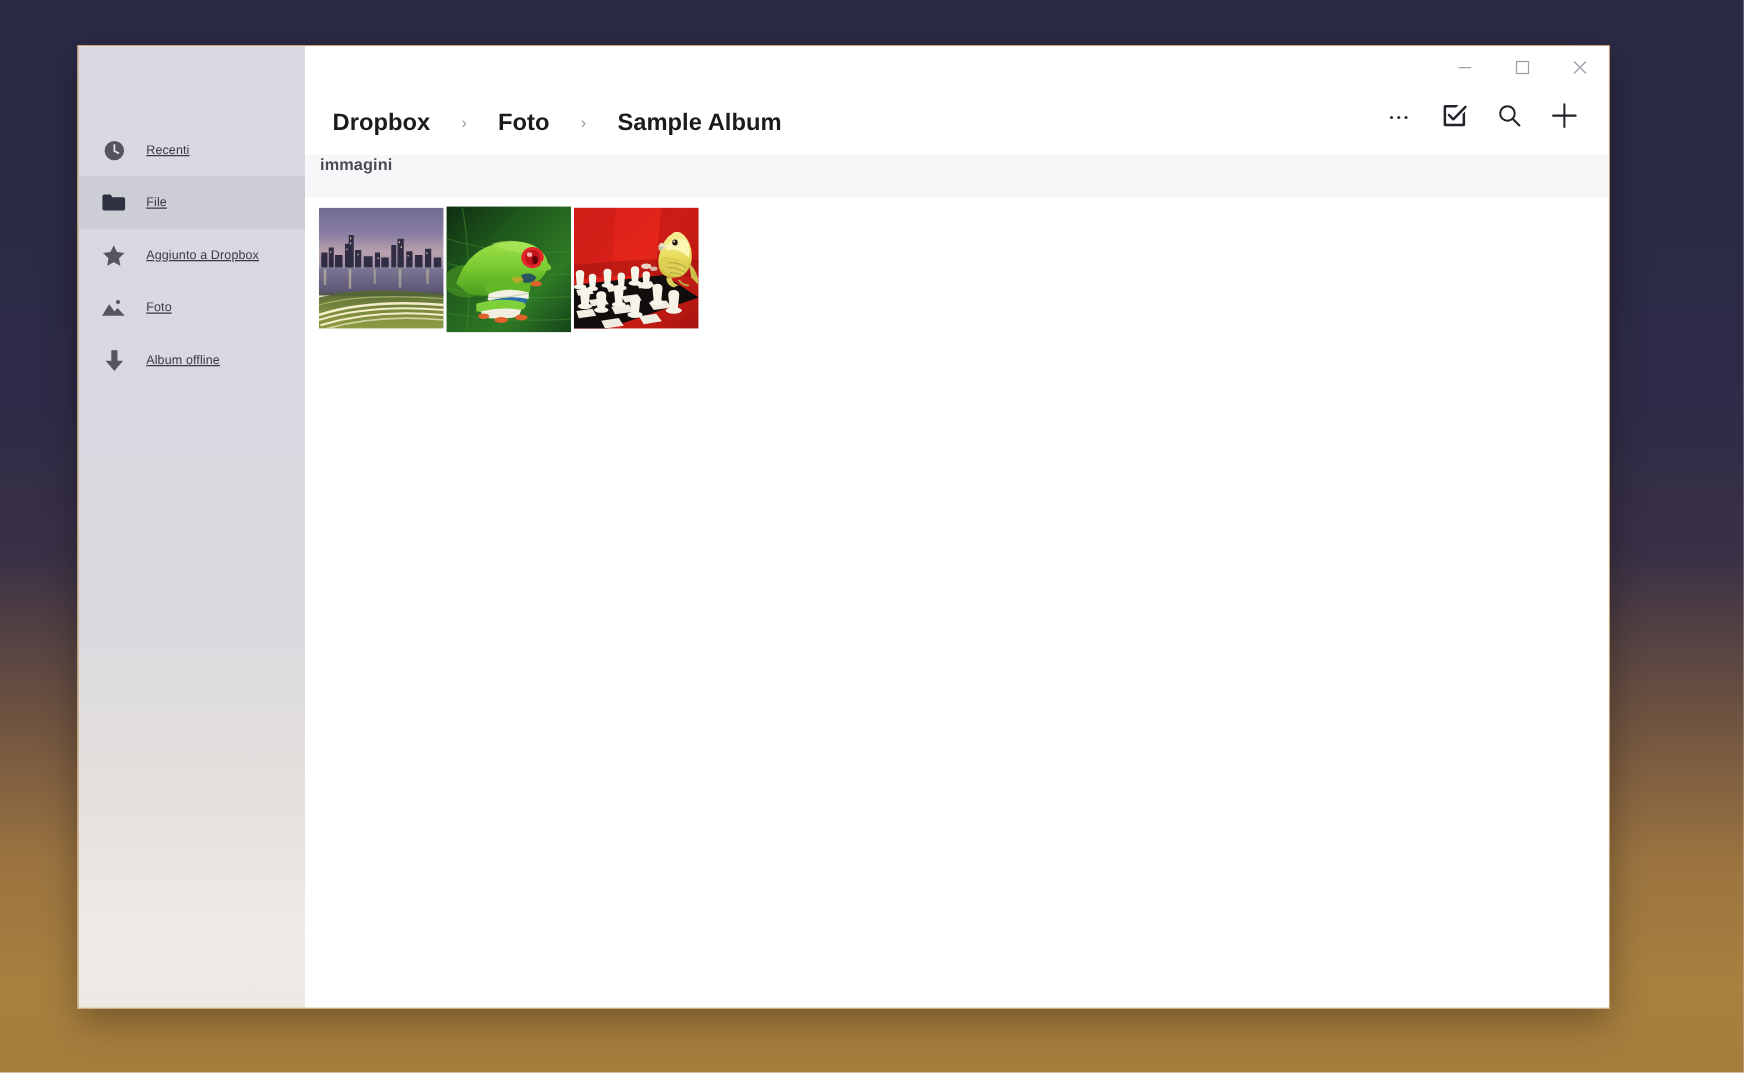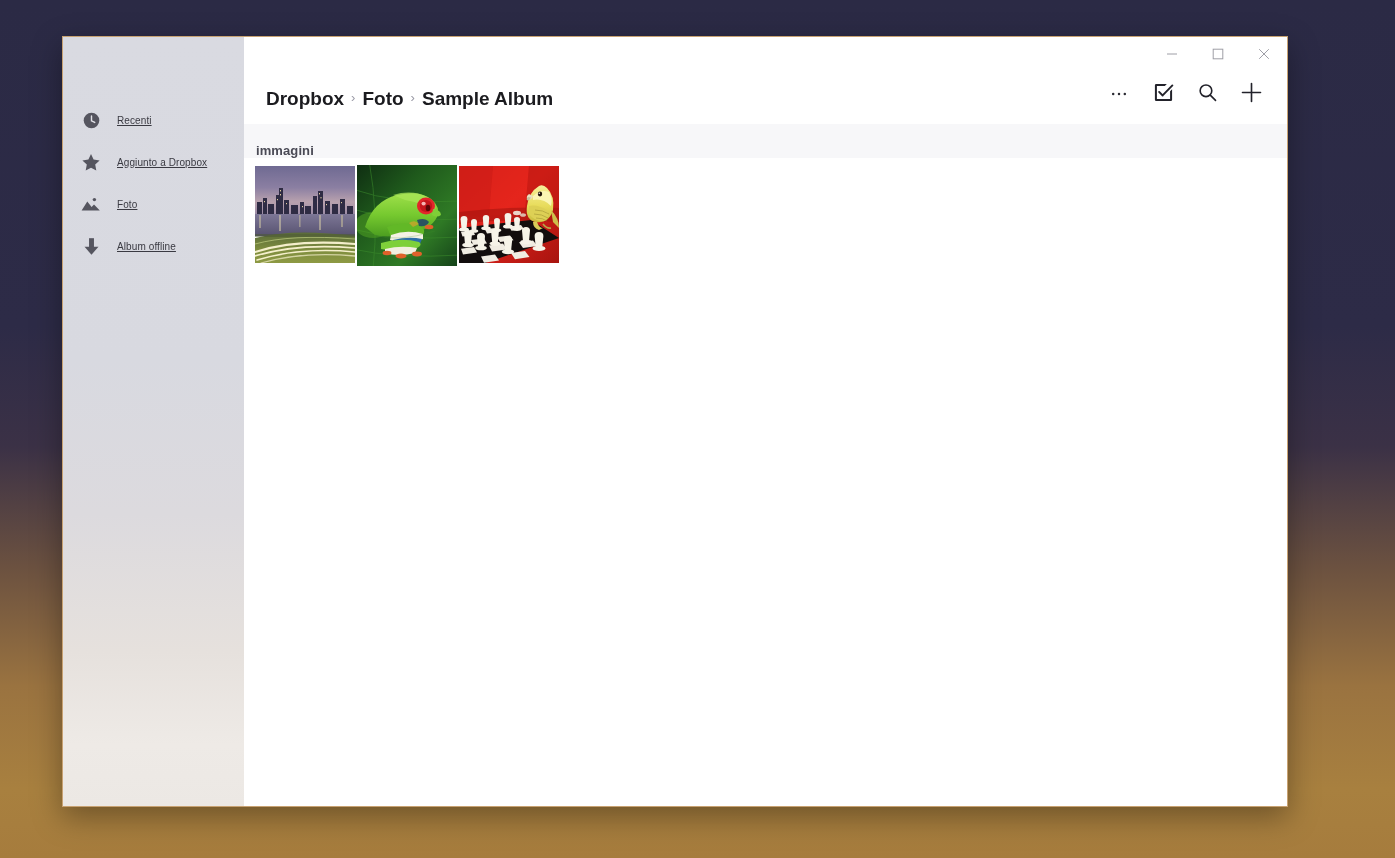--- a/index.html
+++ b/index.html
@@ -117,20 +117,21 @@
     align-items: flex-end;
     padding: 0 14px 14px 22px;
     background: #ffffff;
   }
 
   #breadcrumb {
     display: flex;
     align-items: center;
     flex: 1 1 auto;
     min-width: 0;
+    gap: 18px;
   }
   .crumb {
     font-size: 19px;
     font-weight: bold;
     color: #1b1b1f;
     white-space: nowrap;
     cursor: default;
   }
   .crumb-sep {
     font-size: 13px;
@@ -157,21 +158,21 @@
     cursor: default;
   }
   .tool-btn svg { display: block; }
 
   
   #section-band {
     height: 34px;
     flex: 0 0 34px;
     background: #f7f7f9;
     display: flex;
-    align-items: flex-end;
+    align-items: flex-start;
     padding-left: 12px;
   }
   #section-title {
     font-size: 13px;
     font-weight: bold;
     color: #4a4a55;
     letter-spacing: 0.1px;
   }
 
   
@@ -206,20 +207,28 @@
     <div class="nav-item">
       <span class="nav-icon">
         <svg width="19" height="19" viewBox="0 0 20 20">
           <circle cx="10" cy="10" r="8.2" fill="#55555f"></circle>
           <path d="M10 5.2 L10 10.3 L13.4 12.1" stroke="#e2e2e8" stroke-width="1.5" fill="none" stroke-linecap="round"></path>
         </svg>
       </span>
       <span class="nav-label">Recenti</span>
     </div>
 
+    <div class="nav-item selected">
+      <span class="nav-icon">
+        <svg width="20" height="18" viewBox="0 0 22 18">
+          <path d="M1 3.6 A1.6 1.6 0 0 1 2.6 2 H8.1 L10 4.3 H19.4 A1.6 1.6 0 0 1 21 5.9 V14.4 A1.6 1.6 0 0 1 19.4 16 H2.6 A1.6 1.6 0 0 1 1 14.4 Z" fill="#2e3140"></path>
+        </svg>
+      </span>
+      <span class="nav-label">File</span>
+    </div>
 
     <div class="nav-item">
       <span class="nav-icon">
         <svg width="20" height="19" viewBox="0 0 20 19">
           <path d="M10 1.1 L12.6 6.6 L18.6 7.4 L14.2 11.6 L15.3 17.6 L10 14.7 L4.7 17.6 L5.8 11.6 L1.4 7.4 L7.4 6.6 Z" fill="#55555f"></path>
         </svg>
       </span>
       <span class="nav-label">Aggiunto a Dropbox</span>
     </div>
 

